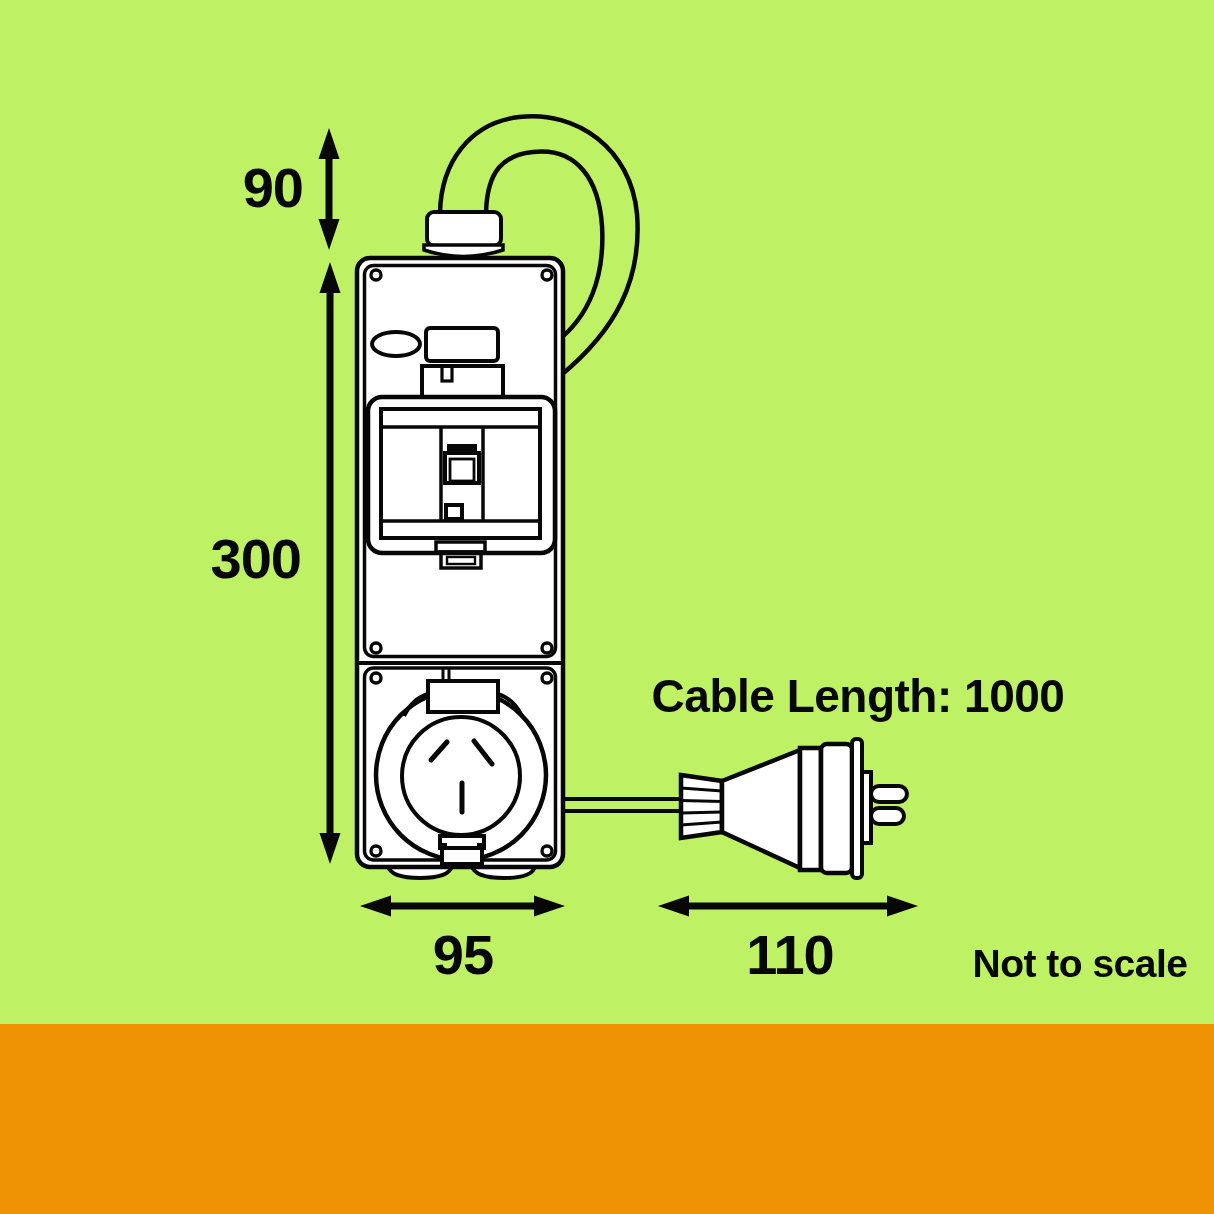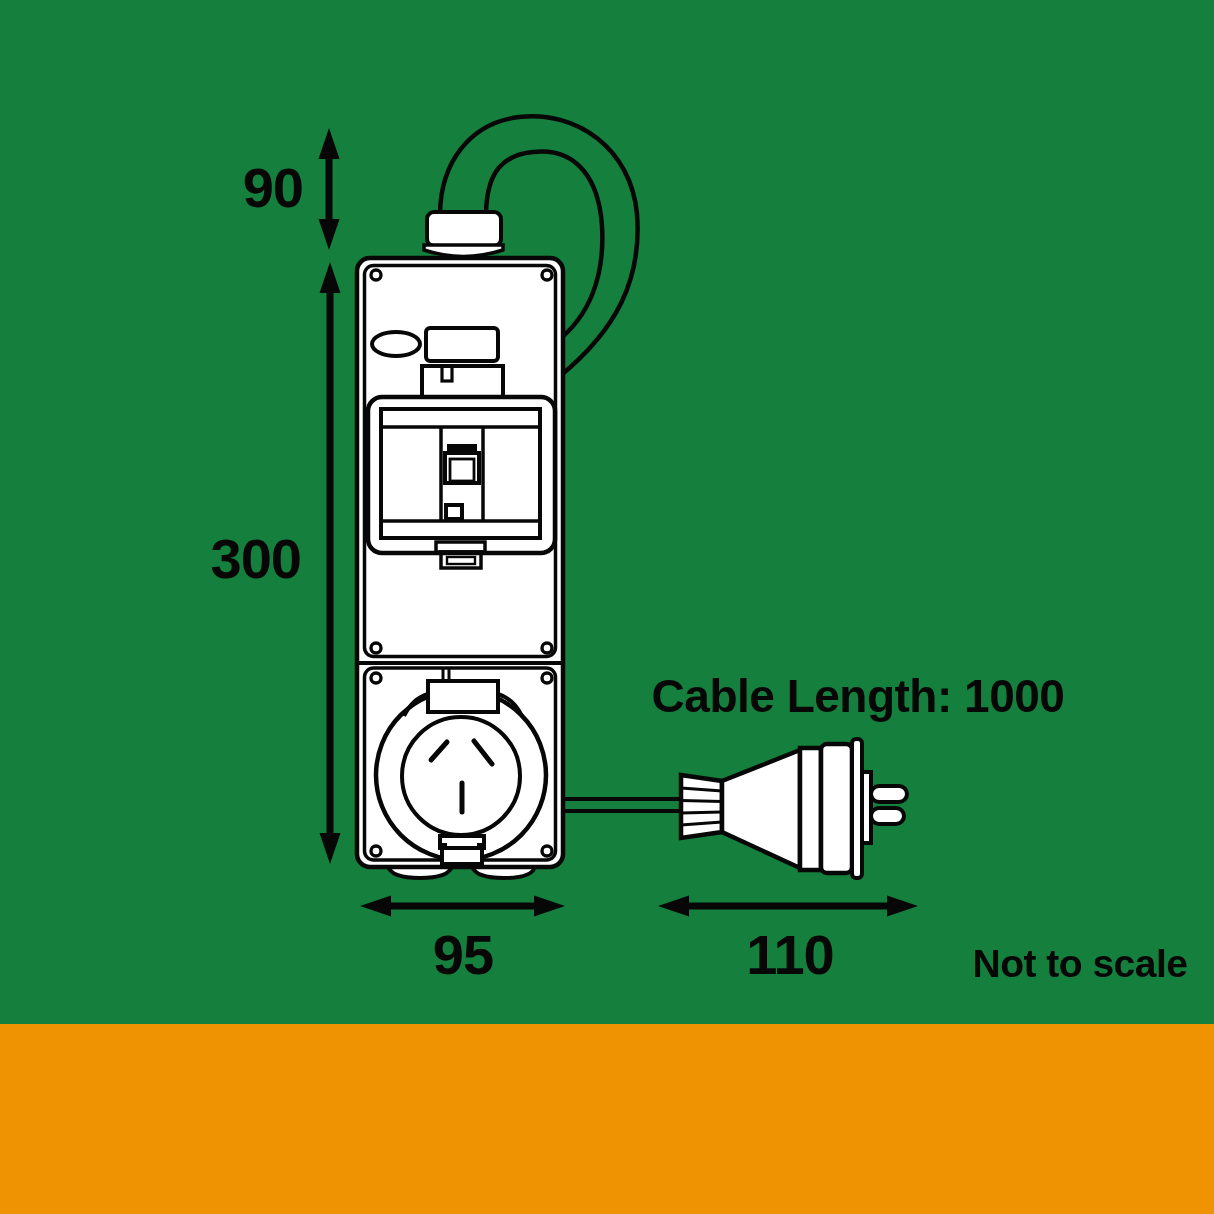--- a/index.html
+++ b/index.html
@@ -1,17 +1,17 @@
 <!DOCTYPE html>
 <html><head>
 <meta charset="utf-8">
 <style>
   html,body{margin:0;padding:0;background:#fff;}
   .stage{
-    position:relative;width:1214px;height:1214px;background:#15803d;
+    position:relative;width:1214px;height:1214px;background:#bef264;
     overflow:hidden;font-family:"Liberation Sans",sans-serif;
   }
   svg text{
     font-family:"Liberation Sans","DejaVu Sans",sans-serif;
     font-weight:bold;fill:#070707;
   }
   .dim-num{font-size:56px;letter-spacing:-1px;}
   .cable-len{font-size:46px;letter-spacing:-0.5px;}
   .scale-note{font-size:39px;letter-spacing:-0.5px;}
   .banner{

